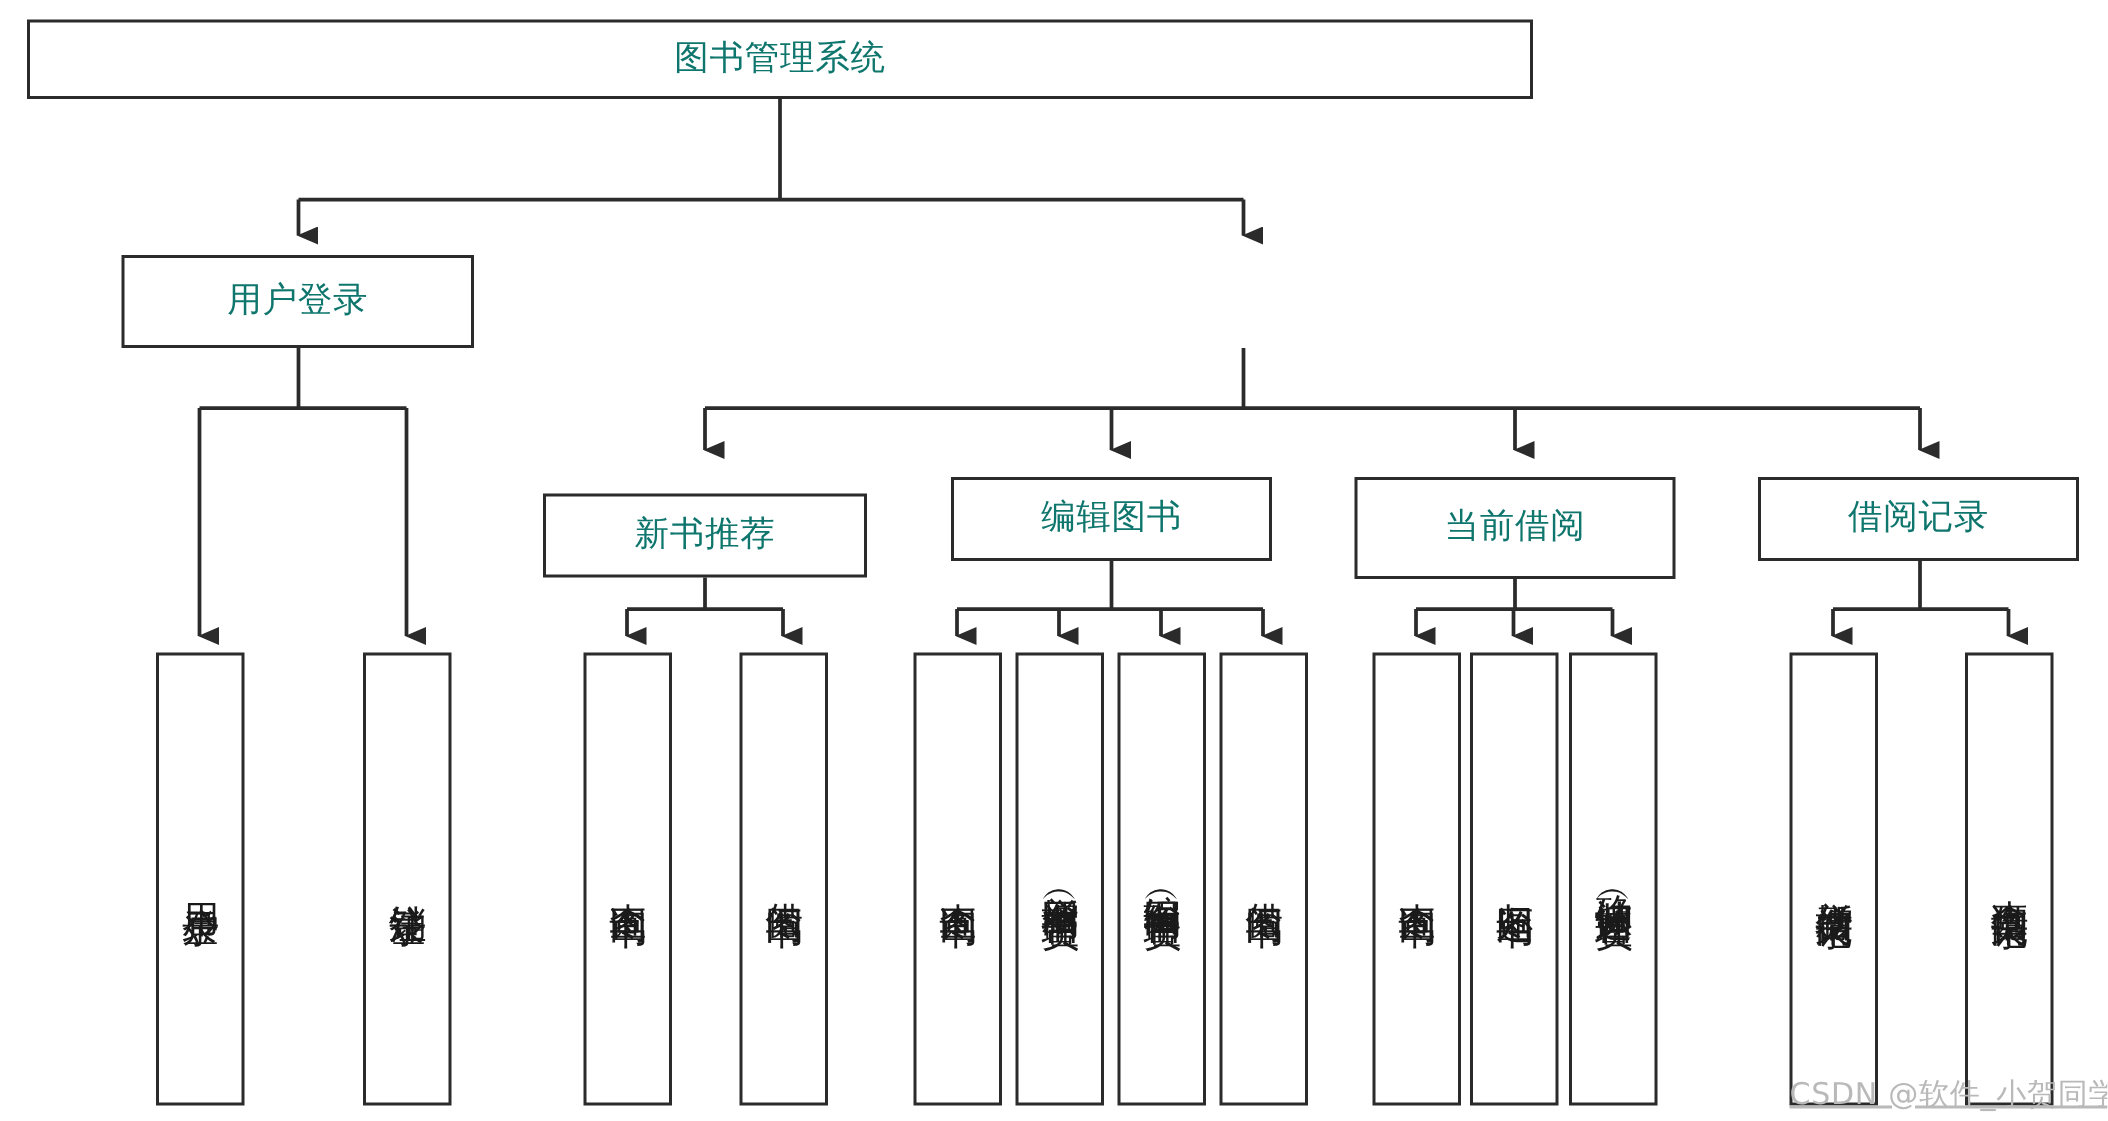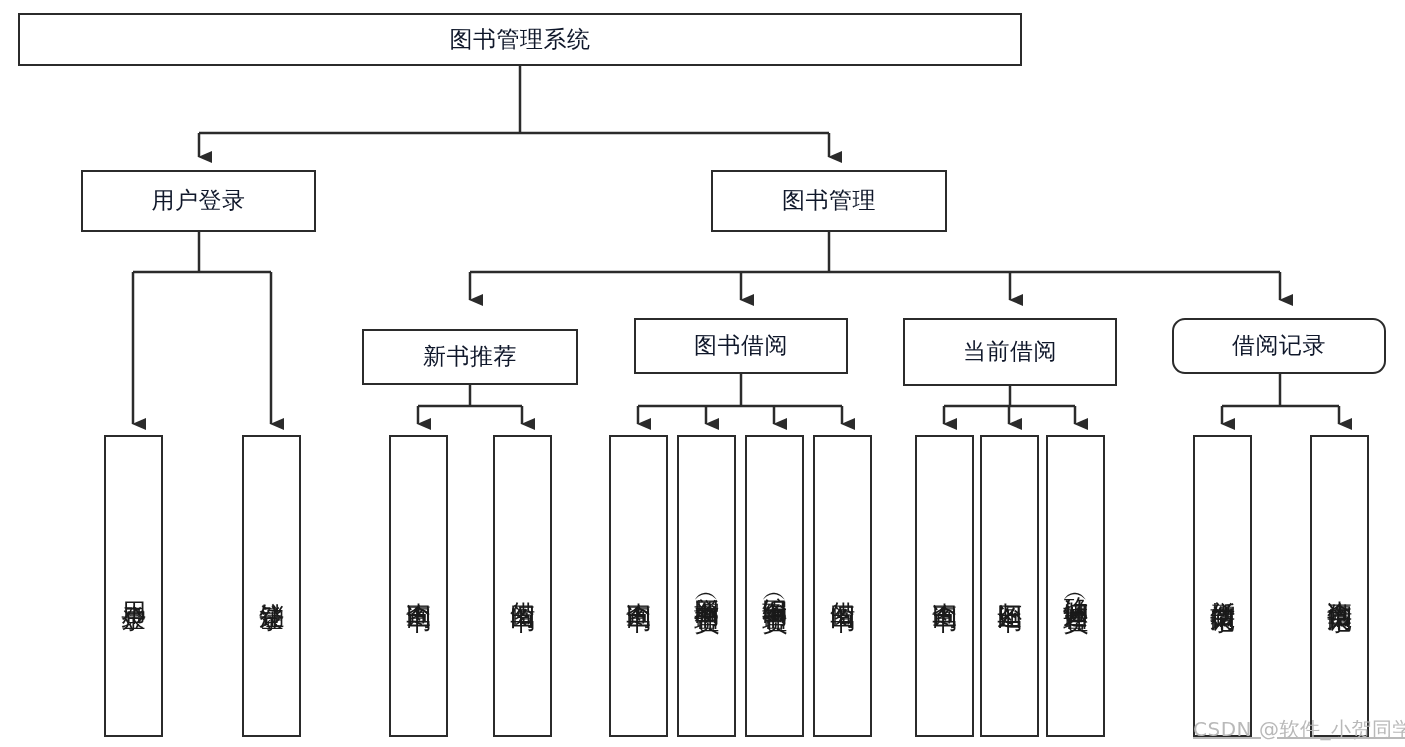--- a/index.html
+++ b/index.html
@@ -30,21 +30,21 @@
     box-sizing: border-box;
     background: #ffffff;
     border: 2.5px solid #2b2b2b;
     display: flex;
     align-items: center;
     justify-content: center;
     overflow: hidden;
   }
   .node-label-h {
     font-size: 23px;
-    color: #0f172a;
+    color: #0f766e;
     line-height: 1.1;
     letter-spacing: 0.5px;
     white-space: nowrap;
     text-align: center;
   }
   .node-box.vertical {
     align-items: center;
     justify-content: center;
   }
   .node-label-v {
@@ -124,37 +124,34 @@
   </svg>
 
   <div class="node-box" style="left:18px; top:13px; width:1004px; height:53px;">
     <span class="node-label-h">图书管理系统</span>
   </div>
 
   <div class="node-box" style="left:81px; top:170px; width:235px; height:62px;">
     <span class="node-label-h">用户登录</span>
   </div>
 
-  <div class="node-box" style="left:711px; top:170px; width:236px; height:62px;">
-    <span class="node-label-h">图书管理</span>
-  </div>
 
   <div class="node-box" style="left:362px; top:318px; width:216px; height:56px;margin-top:11px;">
     <span class="node-label-h">新书推荐</span>
   </div>
 
   <div class="node-box" style="left:634px; top:318px; width:214px; height:56px;">
-    <span class="node-label-h">图书借阅</span>
+    <span class="node-label-h">编辑图书</span>
   </div>
 
   <div class="node-box" style="left:903px; top:318px; width:214px; height:68px;">
     <span class="node-label-h">当前借阅</span>
   </div>
 
-  <div class="node-box" style="left:1172px; top:318px; width:214px; height:56px;border-radius:13px;">
+  <div class="node-box" style="left:1172px; top:318px; width:214px; height:56px;">
     <span class="node-label-h">借阅记录</span>
   </div>
 
   <div class="node-box vertical" style="left:104px; top:435px; width:59px; height:302px;">
     <span class="node-label-v">用户登录</span>
   </div>
 
   <div class="node-box vertical" style="left:242px; top:435px; width:59px; height:302px;">
     <span class="node-label-v">注销登录</span>
   </div>

